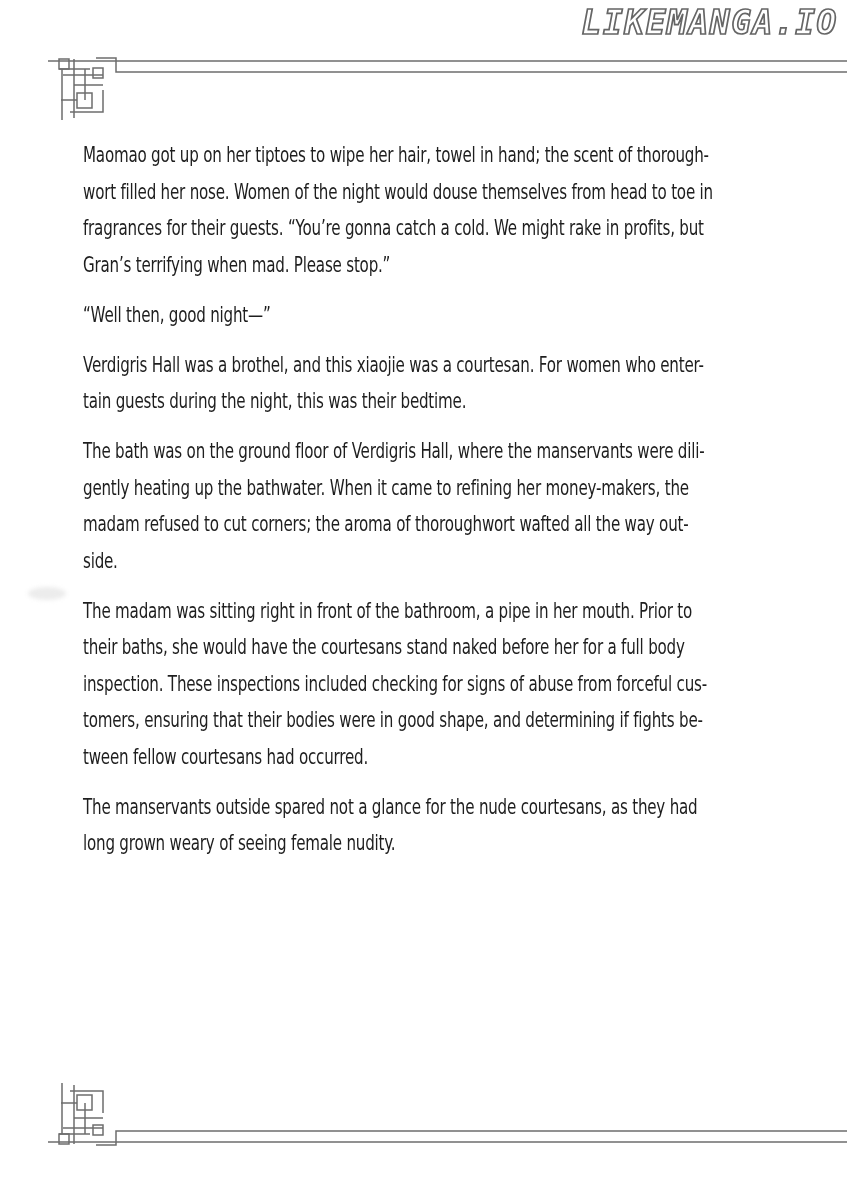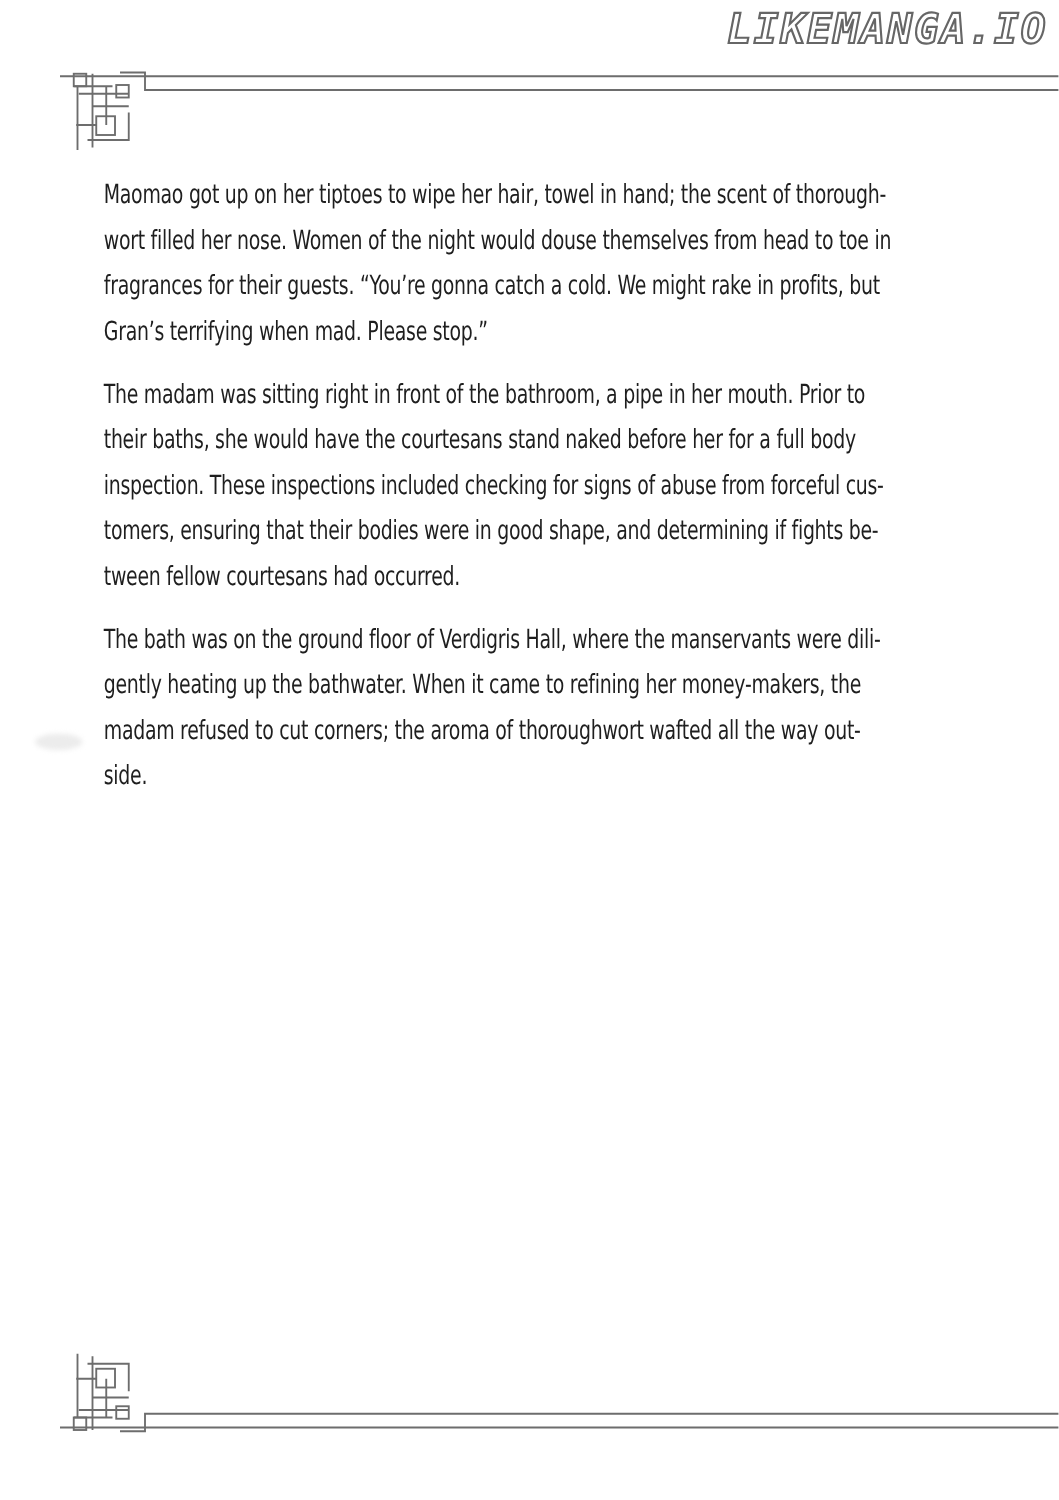--- a/index.html
+++ b/index.html
@@ -96,31 +96,42 @@
   </svg>
 
   <main class="text-block" id="text-block">
       <div class="para">
         <div class="line">Maomao got up on her tiptoes to wipe her hair, towel in hand; the scent of thorough-</div>
         <div class="line">wort filled her nose. Women of the night would douse themselves from head to toe in</div>
         <div class="line">fragrances for their guests. “You’re gonna catch a cold. We might rake in profits, but</div>
         <div class="line">Gran’s terrifying when mad. Please stop.”</div>
       </div>
       <div class="para">
+        <div class="line">“Well then, good night—”</div>
+      </div>
+      <div class="para">
+        <div class="line">Verdigris Hall was a brothel, and this xiaojie was a courtesan. For women who enter-</div>
+        <div class="line">tain guests during the night, this was their bedtime.</div>
+      </div>
+      <div class="para">
+        <div class="line">The bath was on the ground floor of Verdigris Hall, where the manservants were dili-</div>
+        <div class="line">gently heating up the bathwater. When it came to refining her money-makers, the</div>
+        <div class="line">madam refused to cut corners; the aroma of thoroughwort wafted all the way out-</div>
+        <div class="line">side.</div>
+      </div>
+      <div class="para">
         <div class="line">The madam was sitting right in front of the bathroom, a pipe in her mouth. Prior to</div>
         <div class="line">their baths, she would have the courtesans stand naked before her for a full body</div>
         <div class="line">inspection. These inspections included checking for signs of abuse from forceful cus-</div>
         <div class="line">tomers, ensuring that their bodies were in good shape, and determining if fights be-</div>
         <div class="line">tween fellow courtesans had occurred.</div>
       </div>
       <div class="para">
-        <div class="line">The bath was on the ground floor of Verdigris Hall, where the manservants were dili-</div>
-        <div class="line">gently heating up the bathwater. When it came to refining her money-makers, the</div>
-        <div class="line">madam refused to cut corners; the aroma of thoroughwort wafted all the way out-</div>
-        <div class="line">side.</div>
+        <div class="line">The manservants outside spared not a glance for the nude courtesans, as they had</div>
+        <div class="line">long grown weary of seeing female nudity.</div>
       </div>
     </main>
 
   <div class="smudge"></div>
 
   <svg class="border-svg border-bottom" viewBox="0 0 847 85" xmlns="http://www.w3.org/2000/svg">
     <g fill="none" stroke="currentColor" stroke-width="1.5">
       <path d="M48 23 H847"></path>
       <path d="M96 20 H116 V34 H847"></path>
       <rect x="59" y="21" width="10" height="10"></rect>

